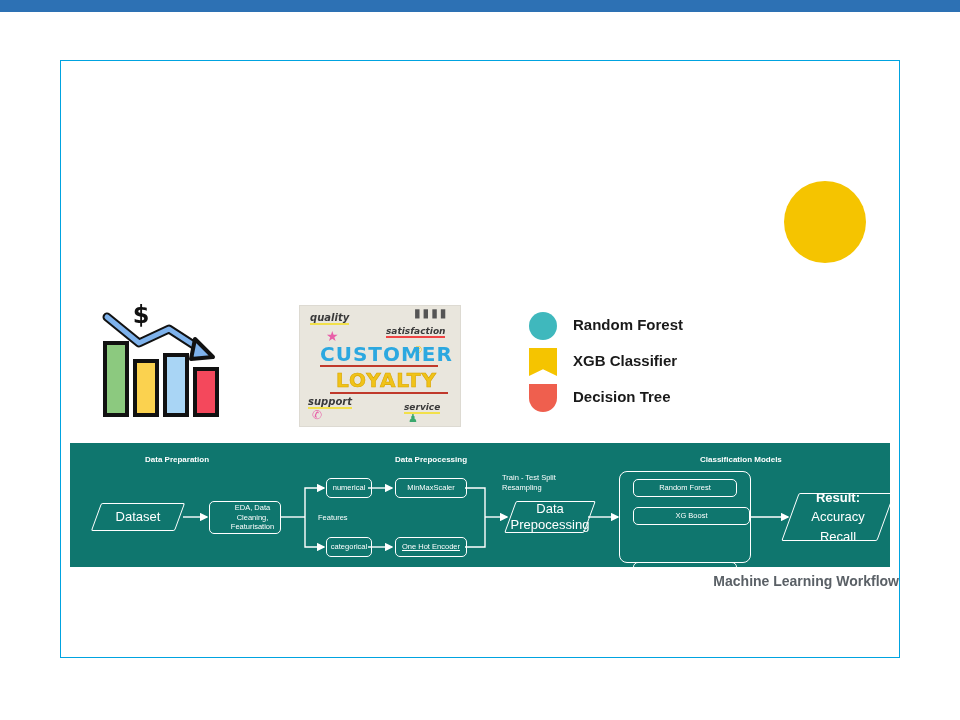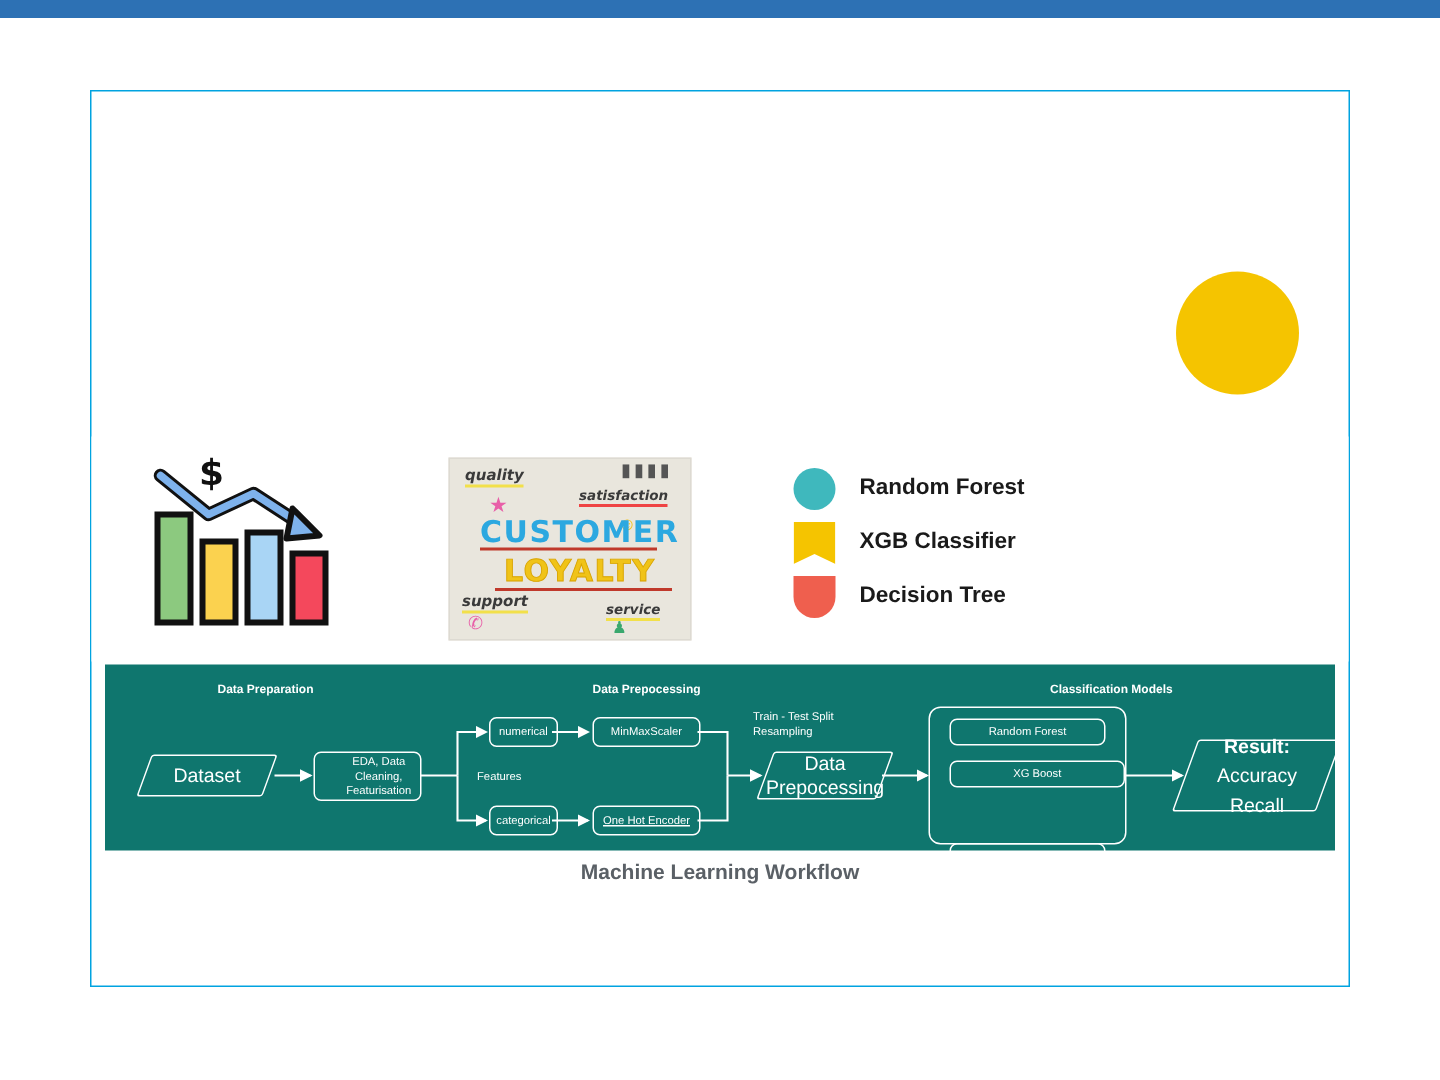--- a/index.html
+++ b/index.html
@@ -311,21 +311,21 @@
     position: absolute;
     box-sizing: border-box;
     border: 1.2px solid #ffffff;
     border-radius: 8px;
   }
 
   .wf-caption {
     position: absolute;
     left: 0; top: 512px;
     width: 838px;
-    text-align: center;
+    text-align: right;
     font-size: 14px;
     font-weight: bold;
     color: #5a6066;
   }
 
   svg.wf-lines {
     position: absolute;
     left: 0; top: 0;
     width: 820px; height: 124px;
     pointer-events: none;

